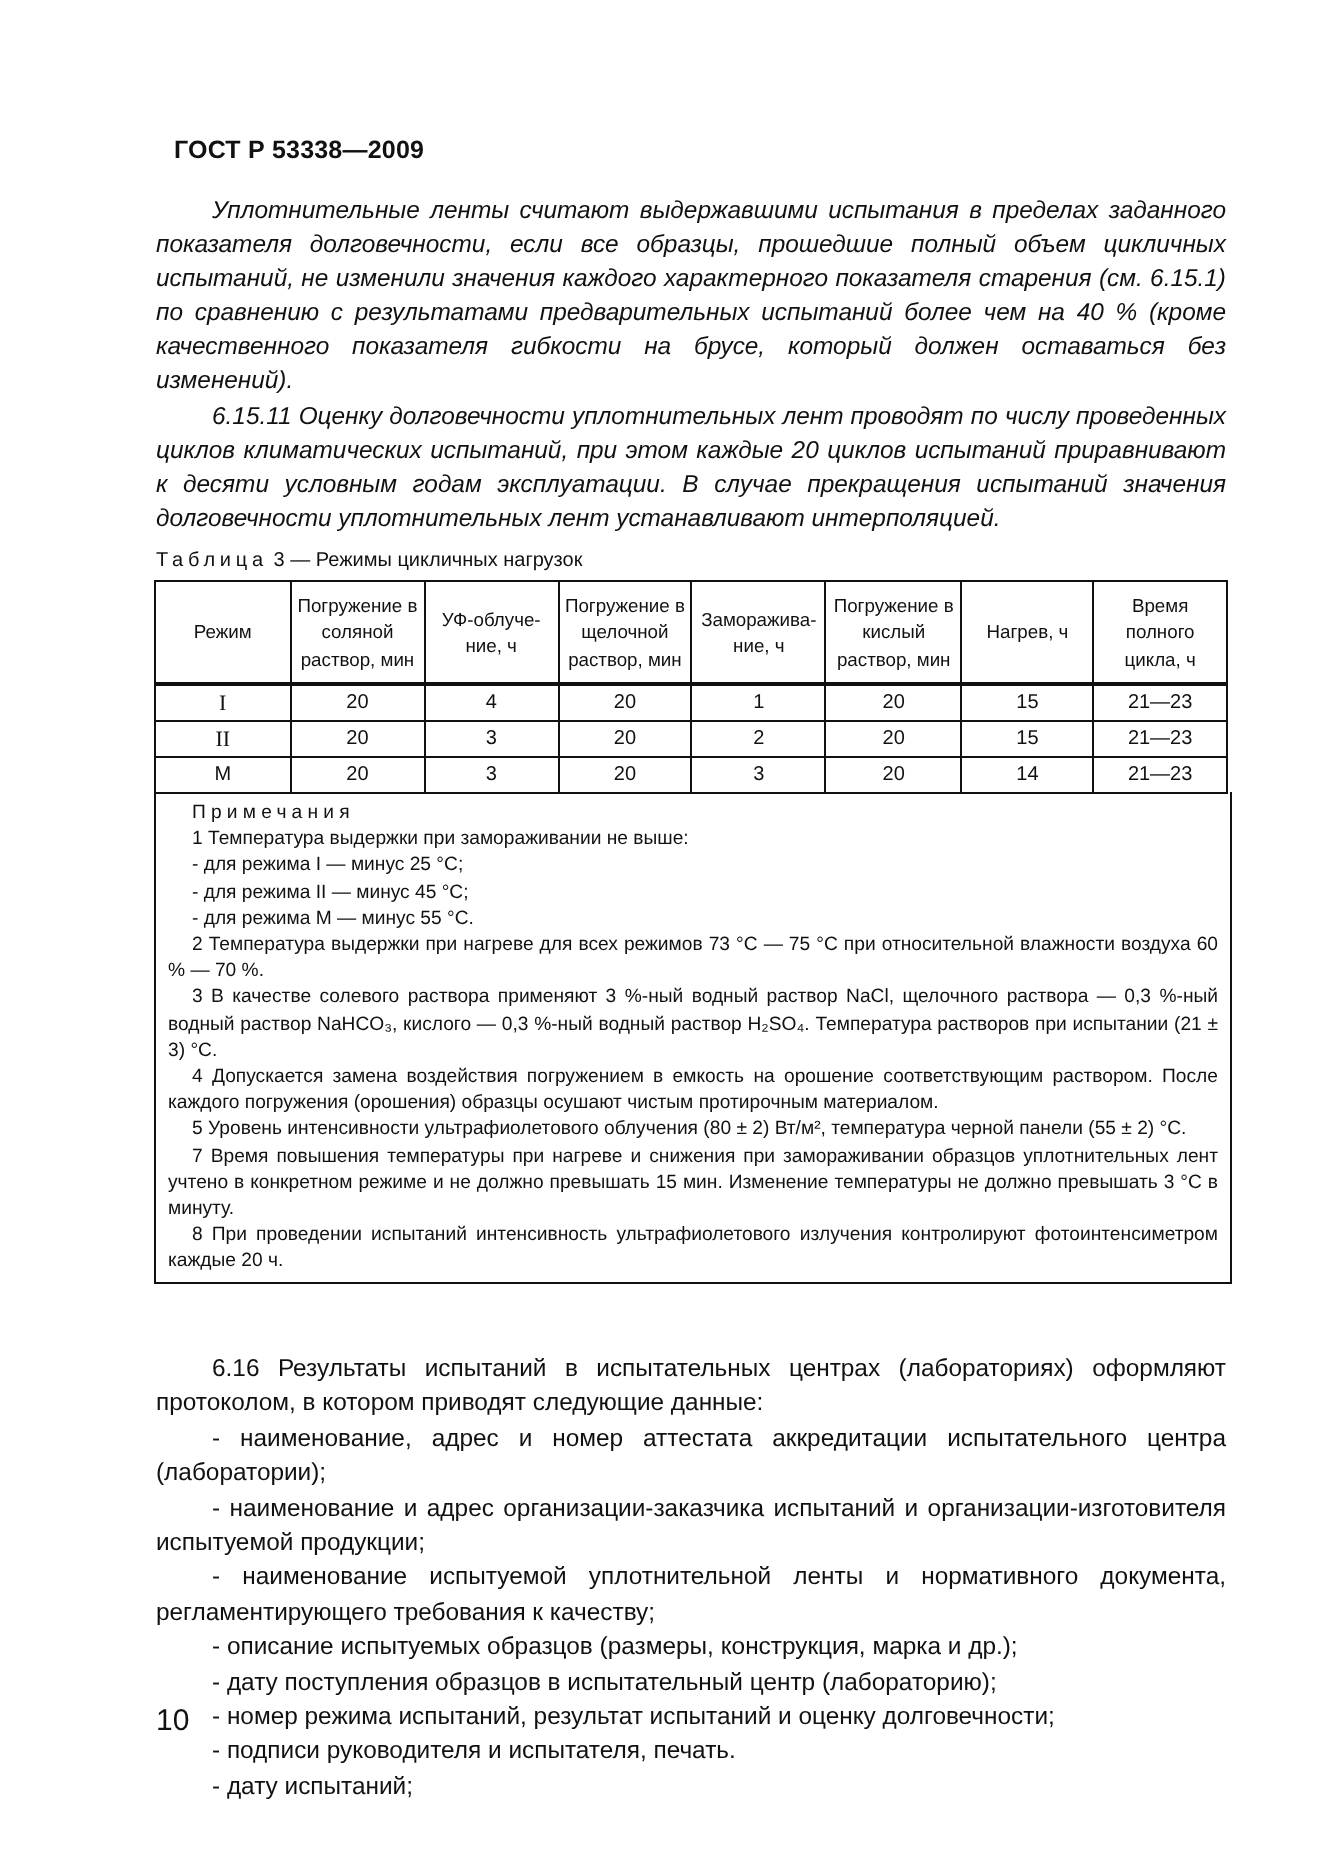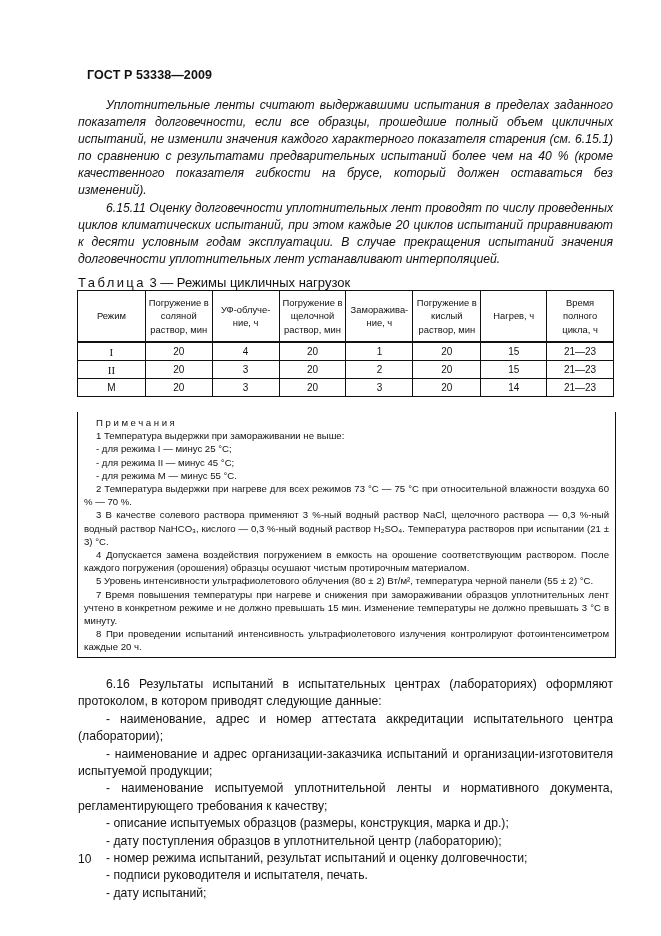--- a/index.html
+++ b/index.html
@@ -1,35 +1,35 @@
 <!DOCTYPE html>
 <html><head>
 <meta charset="utf-8">
 <style>
   html, body { margin: 0; padding: 0; background: #ffffff; }
   body { width: 661px; height: 936px; position: relative; overflow: hidden;
          font-family: "Liberation Sans", sans-serif; color: #111; }
   .header { position: absolute; left: 87px; top: 68px; font-size: 12.5px; font-weight: bold; letter-spacing: 0.1px; }
   .para { position: absolute; left: 78px; width: 535px; font-size: 12.2px; line-height: 17.1px; text-align: justify; margin: 0; font-style: italic; }
   .para p { margin: 0; text-indent: 28px; text-align: justify; }
-  .caption { position: absolute; left: 78px; top: 275px; font-size: 13px; }
+  .caption { position: absolute; left: 78px; top: 275px; font-size: 10px; }
   .caption .spaced { letter-spacing: 2.4px; }
   table.modes { position: absolute; left: 77px; top: 290px; width: 537px; border-collapse: collapse; font-size: 9.4px; }
   table.modes th, table.modes td { border: 1px solid #111; text-align: center; vertical-align: middle; padding: 0 2px; font-weight: normal; }
   table.modes thead th { height: 50px; line-height: 13.5px; }
   table.modes thead tr { border-bottom: 2.5px solid #111; }
   table.modes tbody td { height: 17px; font-size: 10px; }
   table.modes td.roman { font-family: "Liberation Serif", serif; font-size: 11px; }
   .notes { position: absolute; left: 77px; top: 396px; width: 525px; padding: 4px 6px 3px 6px; border: 1px solid #111; border-top: none;
-           font-size: 9.6px; line-height: 13.2px; margin-top: 16px; }
+           font-size: 9.6px; line-height: 13.2px; }
   .notes p { margin: 0; text-indent: 12px; text-align: justify; }
   .notes p.title { letter-spacing: 2.6px; }
   .list { position: absolute; left: 78px; top: 676px; width: 535px; font-size: 12.2px; line-height: 17.4px; }
   .list p { margin: 0; text-indent: 28px; text-align: justify; }
-  .pagenum { position: absolute; left: 78px; top: 852px; font-size: 12px; }
+  .pagenum { position: absolute; left: 78px; top: 852px; font-size: 15px; }
 </style>
 </head>
 <body>
 
 <div class="header">ГОСТ Р 53338—2009</div>
 
 <div class="para" style="top: 97px;">
   <p>Уплотнительные ленты считают выдержавшими испытания в пределах заданного показателя долговечности, если все образцы, прошедшие полный объем цикличных испытаний, не изменили значения каждого характерного показателя старения (см. 6.15.1) по сравнению с результатами предварительных испытаний более чем на 40 % (кроме качественного показателя гибкости на брусе, который должен оставаться без изменений).</p>
   <p>6.15.11  Оценку долговечности уплотнительных лент проводят по числу проведенных циклов климатических испытаний, при этом каждые 20 циклов испытаний приравнивают к десяти условным годам эксплуатации. В случае прекращения испытаний значения долговечности уплотнительных лент устанавливают интерполяцией.</p>
 </div>
@@ -108,19 +108,19 @@
   <p>7  Время повышения температуры при нагреве и снижения при замораживании образцов уплотнительных лент учтено в конкретном режиме и не должно превышать 15 мин. Изменение температуры не должно превышать 3 °С в минуту.</p>
   <p>8  При проведении испытаний интенсивность ультрафиолетового излучения контролируют фотоинтенсиметром каждые 20 ч.</p>
 </div>
 
 <div class="list">
   <p>6.16  Результаты испытаний в испытательных центрах (лабораториях) оформляют протоколом, в котором приводят следующие данные:</p>
   <p>- наименование, адрес и номер аттестата аккредитации испытательного центра (лаборатории);</p>
   <p>- наименование и адрес организации-заказчика испытаний и организации-изготовителя испытуемой продукции;</p>
   <p>- наименование испытуемой уплотнительной ленты и нормативного документа, регламентирующего требования к качеству;</p>
   <p>- описание испытуемых образцов (размеры, конструкция, марка и др.);</p>
-  <p>- дату поступления образцов в уплотнительной центр (лабораторию);</p>
+  <p>- дату поступления образцов в испытательный центр (лабораторию);</p>
   <p>- номер режима испытаний, результат испытаний и оценку долговечности;</p>
   <p>- подписи руководителя и испытателя, печать.</p>
   <p>- дату испытаний;</p>
 </div>
 
 <div class="pagenum">10</div>
 
 </body></html>

